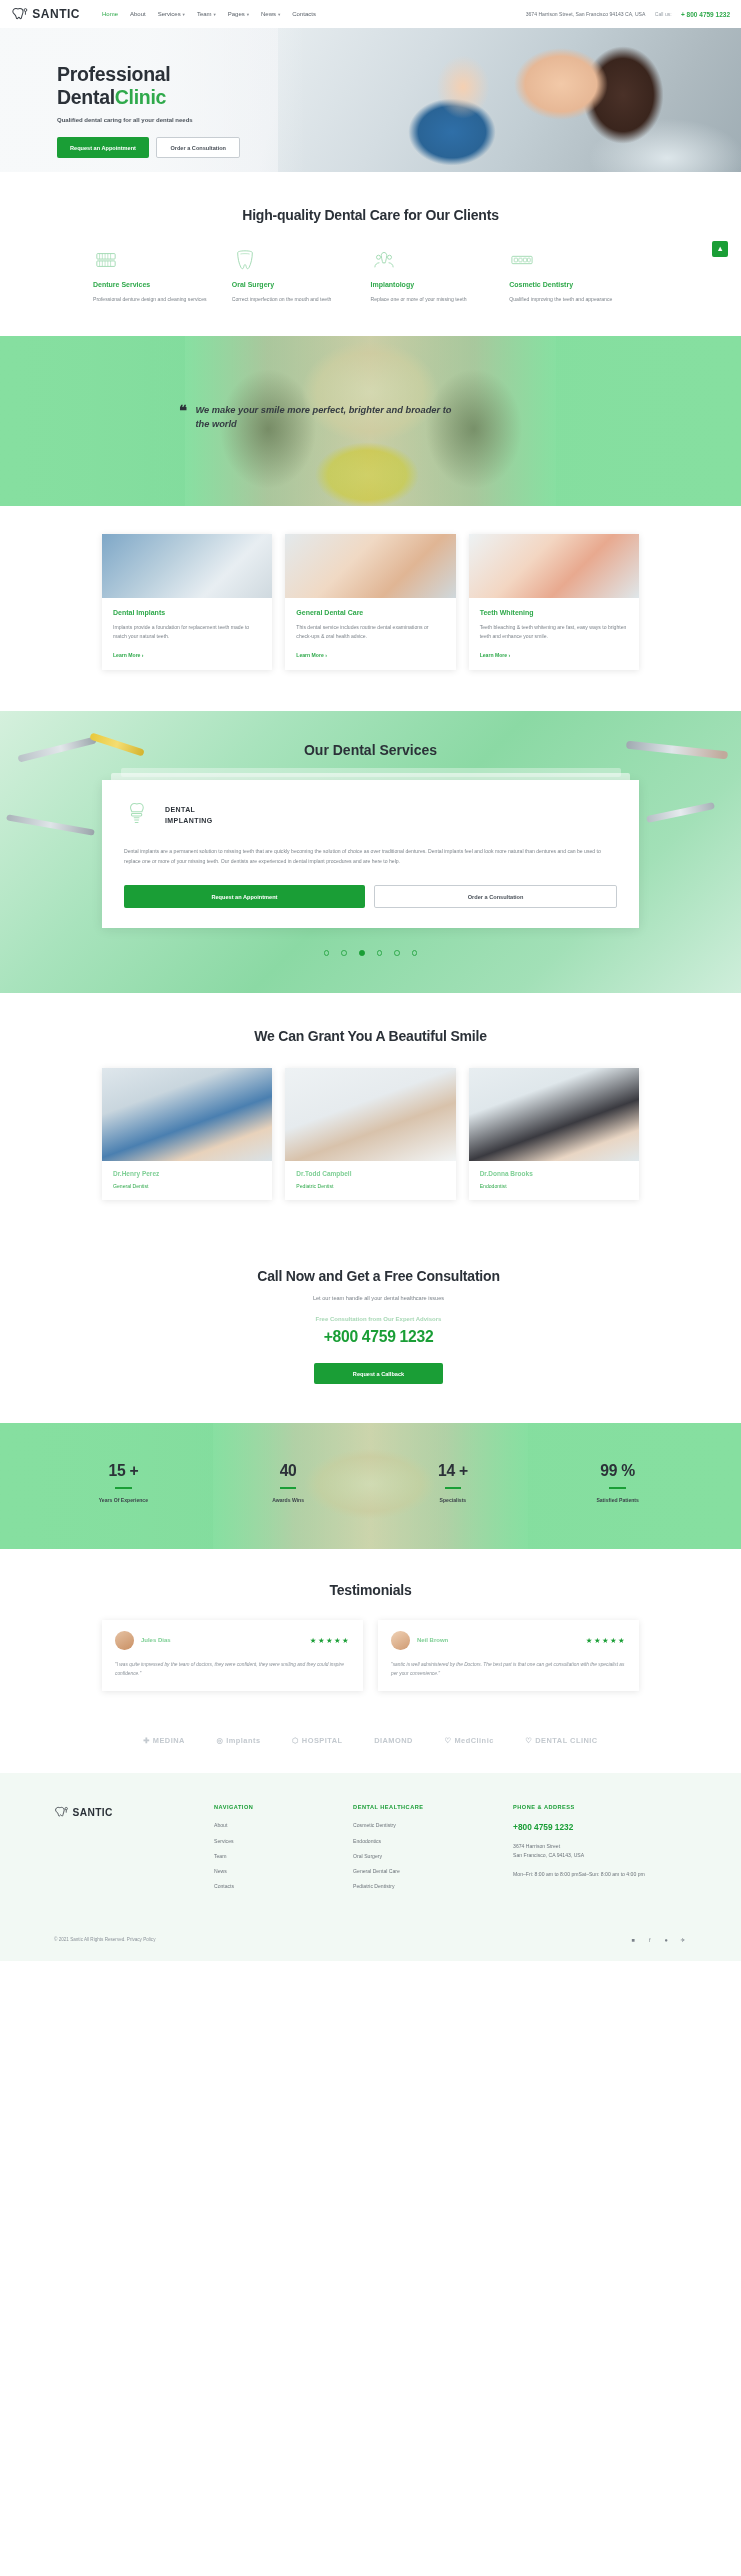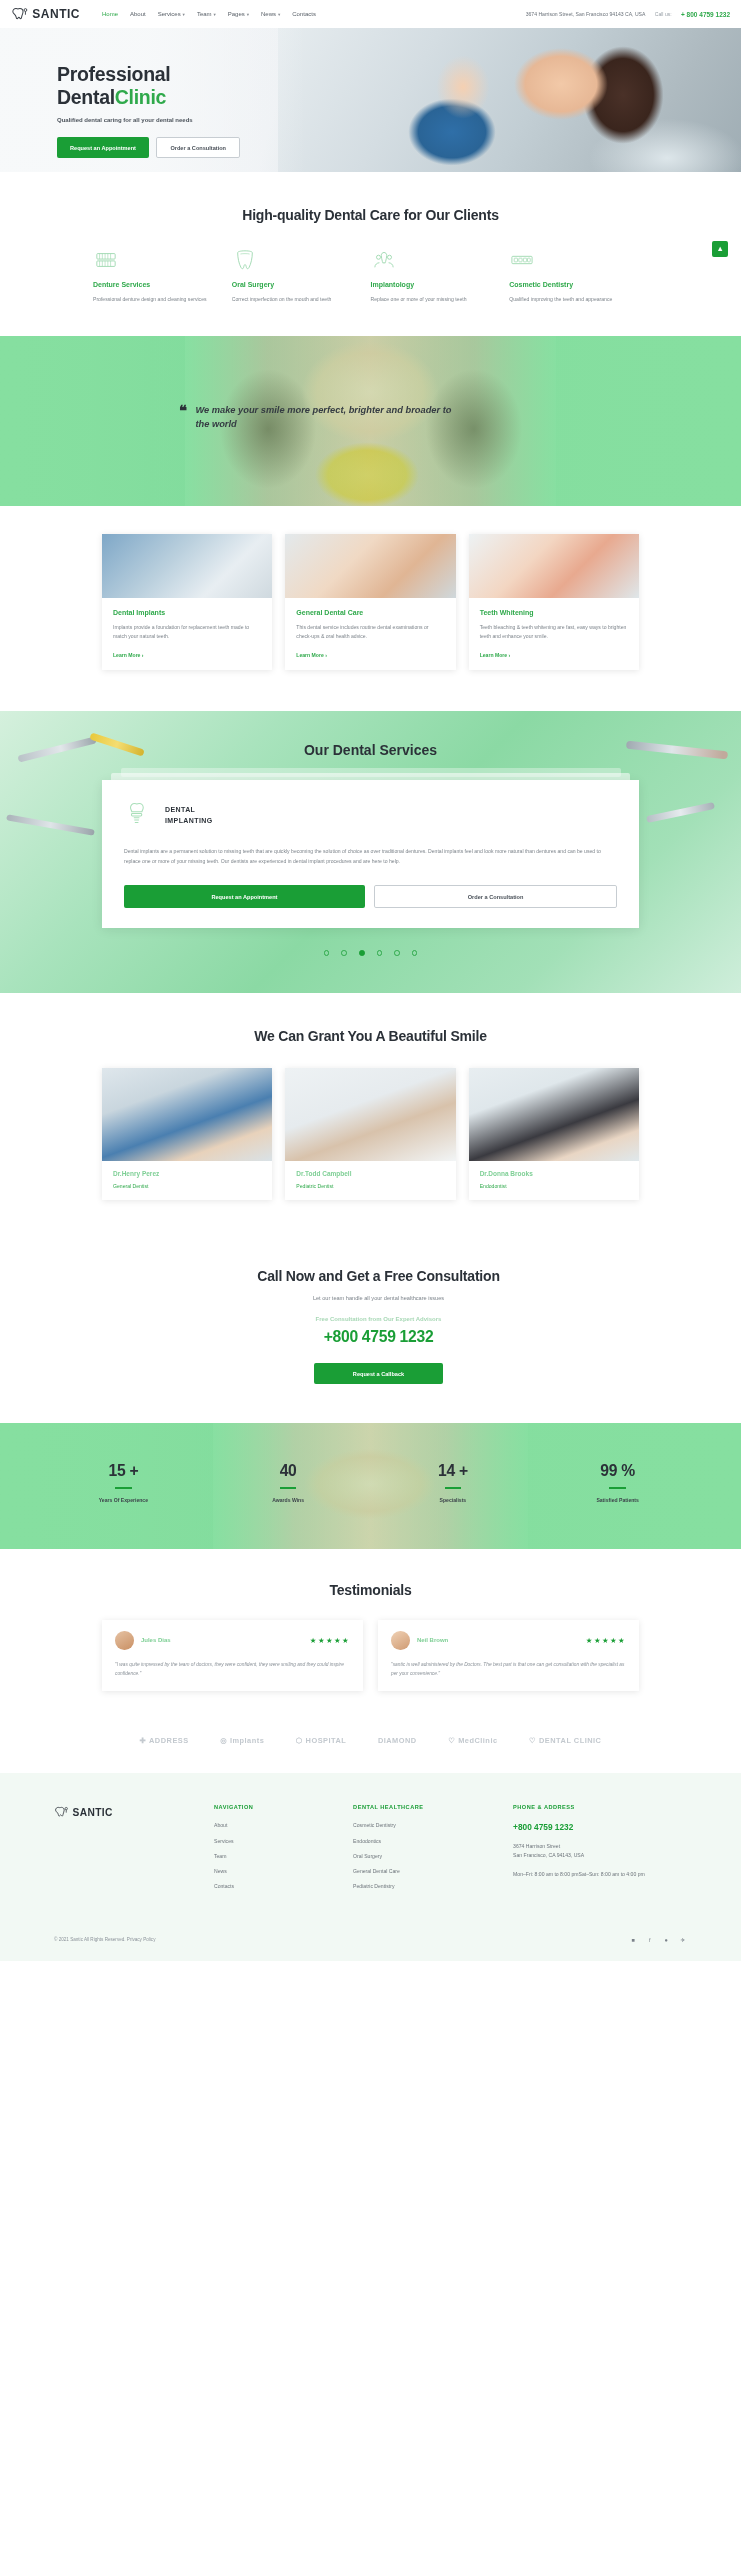--- a/index.html
+++ b/index.html
@@ -500,21 +500,21 @@
           <span class="stars">★★★★★</span>
         </div>
         <div class="tsti-q">"santic is well administered by the Doctors. The best part is that one can get consultation with the specialist as per your convenience."</div>
       </div>
     </div>
   </div>
 
   <div class="brands">
     <span class="brand">
         <span>✚</span>
-        <span>ADDRESS</span>
+        <span>MEDINA</span>
       </span>
     <span class="brand">
         <span>◎</span>
         <span>Implants</span>
       </span>
     <span class="brand">
         <span>⬡</span>
         <span>HOSPITAL</span>
       </span>
     <span class="brand">

